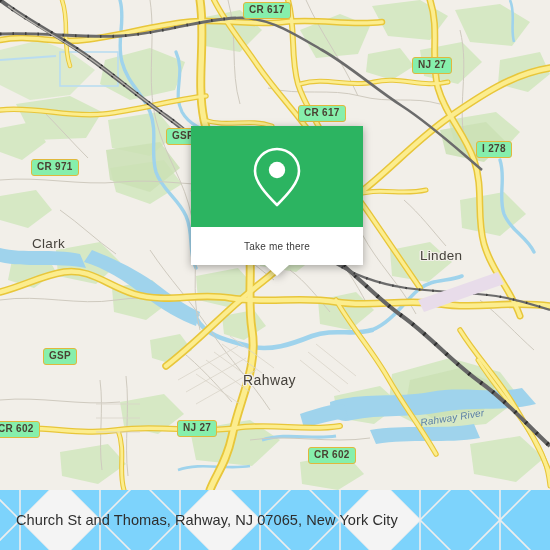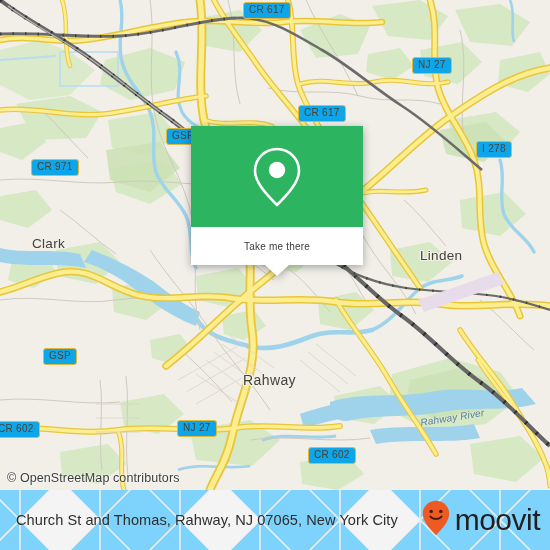--- a/index.html
+++ b/index.html
@@ -36,26 +36,26 @@
     position: absolute;
     font-size: 10px; font-style: italic;
     color: #5a7fa6; white-space: nowrap;
     letter-spacing: .2px;
     pointer-events: none;
   }
 
   
   .shield {
     position: absolute;
-    background: #0ea5e9;
+    background: #86efac;
     border: 1.6px solid #e0b83c;
     border-radius: 3px;
     color: #4a4232;
     font-size: 10px;
-    font-weight: normal;
+    font-weight: bold;
     letter-spacing: .3px;
     padding: 1px 5px 2px 5px;
     line-height: 12px;
     white-space: nowrap;
   }
 
   
   .popup {
     position: absolute;
     left: 191px; top: 126px;
@@ -346,21 +346,20 @@
     <div class="shield" style="left:412px; top:57px">NJ 27</div>
     <div class="shield" style="left:298px; top:105px">CR 617</div>
     <div class="shield" style="left:166px; top:128px">GSP</div>
     <div class="shield" style="left:476px; top:141px">I 278</div>
     <div class="shield" style="left:31px; top:159px">CR 971</div>
     <div class="shield" style="left:43px; top:348px">GSP</div>
     <div class="shield" style="left:-8px; top:421px">CR 602</div>
     <div class="shield" style="left:177px; top:420px">NJ 27</div>
     <div class="shield" style="left:308px; top:447px">CR 602</div>
 
-    <div class="attribution">© OpenStreetMap contributors</div>
   </div>
 
   <div class="popup">
     <div class="popup-head">
       <span>
         <svg width="50" height="62" viewBox="0 0 50 62">
           <path d="M25 3 C12.8 3 3 12.8 3 25 C3 36 14 48 25 59 C36 48 47 36 47 25 C47 12.8 37.2 3 25 3 Z" fill="none" stroke="#ffffff" stroke-width="2.6" stroke-linejoin="round"></path>
           <circle cx="25" cy="24" r="8.2" fill="#ffffff"></circle>
         </svg>
       </span>
@@ -382,26 +381,15 @@
       </g>
       <g fill="#f4f4f4">
         <path d="M60,-10 L100,30 L60,70 L20,30 Z"></path>
         <path d="M220,-10 L260,30 L220,70 L180,30 Z"></path>
         <path d="M380,-10 L420,30 L380,70 L340,30 Z"></path>
       </g>
     </svg>
 
     <div class="footer-text">Church St and Thomas, Rahway, NJ 07065, New York City</div>
 
-    <div class="brand">
-      <span>
-        <svg width="28" height="36" viewBox="0 0 28 36">
-          <path d="M14 0.8 C6.6 0.8 0.8 6.6 0.8 13.8 C0.8 22 9 30 14 35.2 C19 30 27.2 22 27.2 13.8 C27.2 6.6 21.4 0.8 14 0.8 Z" fill="#ef5a23"></path>
-          <circle cx="9.2" cy="11.4" r="1.7" fill="#3d1c0c"></circle>
-          <circle cx="18.8" cy="11.4" r="1.7" fill="#3d1c0c"></circle>
-          <path d="M8.4 16.4 C10.4 19.6 17.6 19.6 19.6 16.4" stroke="#3d1c0c" stroke-width="1.8" fill="none" stroke-linecap="round"></path>
-        </svg>
-      </span>
-      <span class="brand-word">moovit</span>
-    </div>
   </div>
 
 </div>
 
 </body></html>

